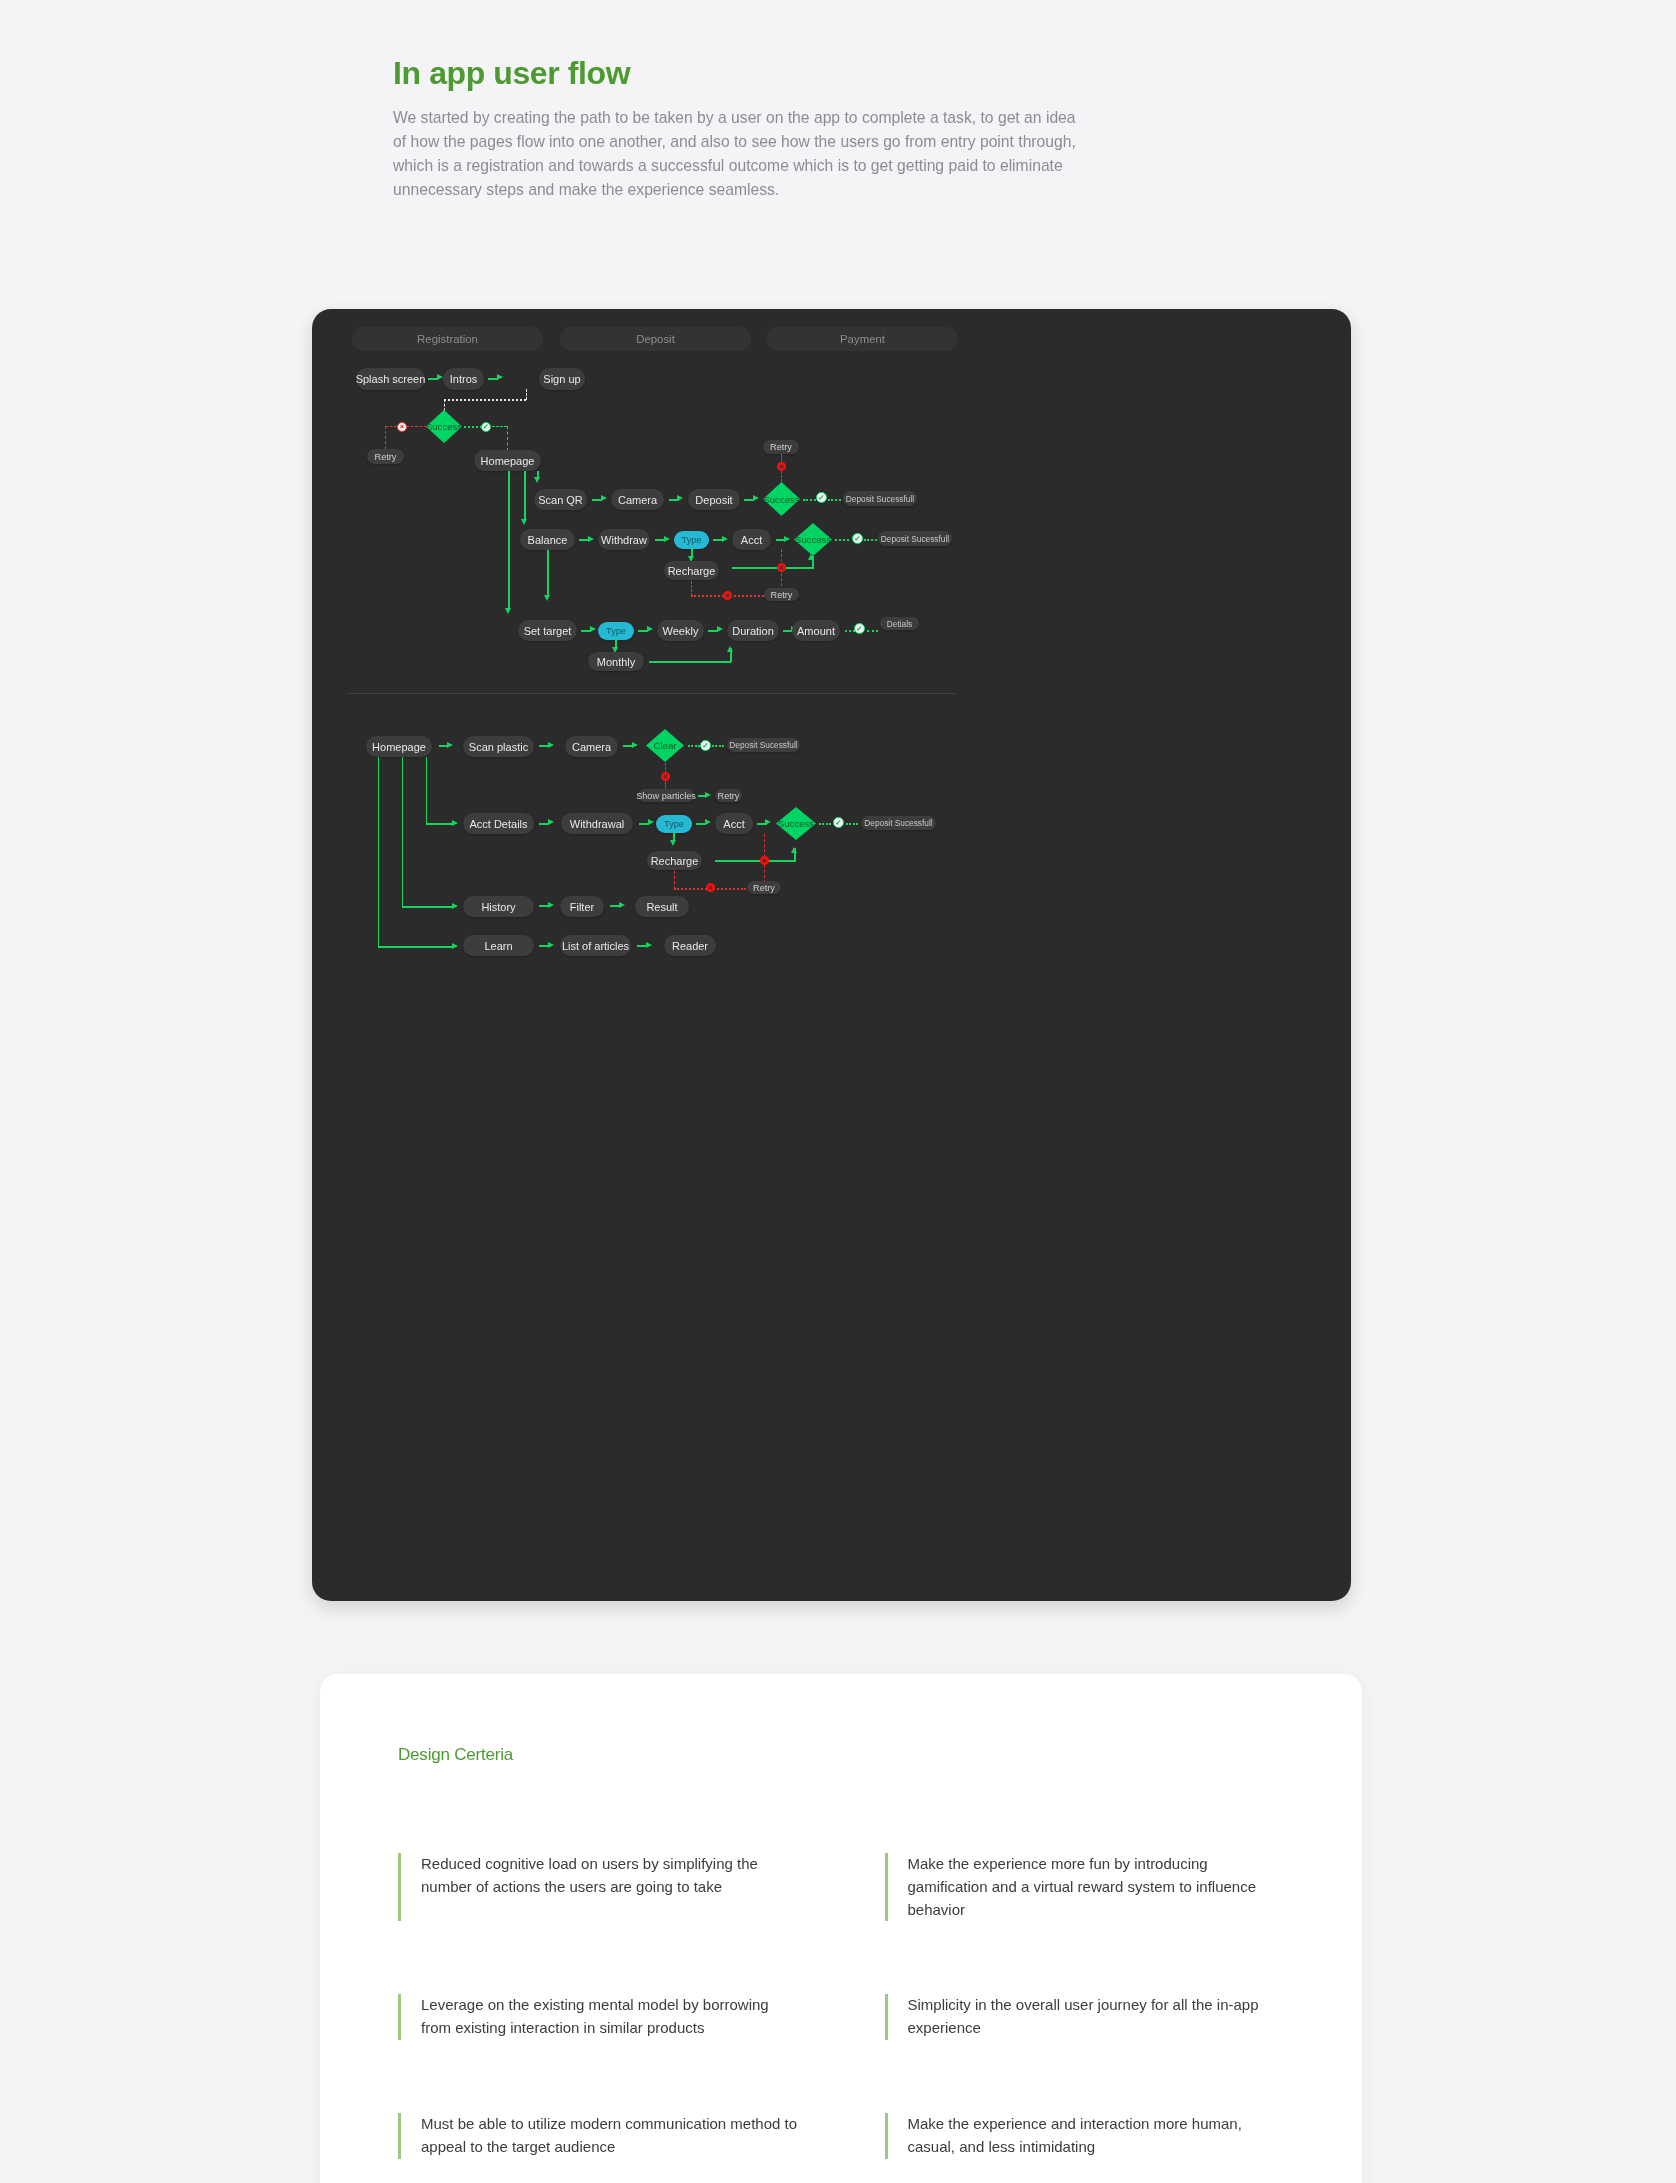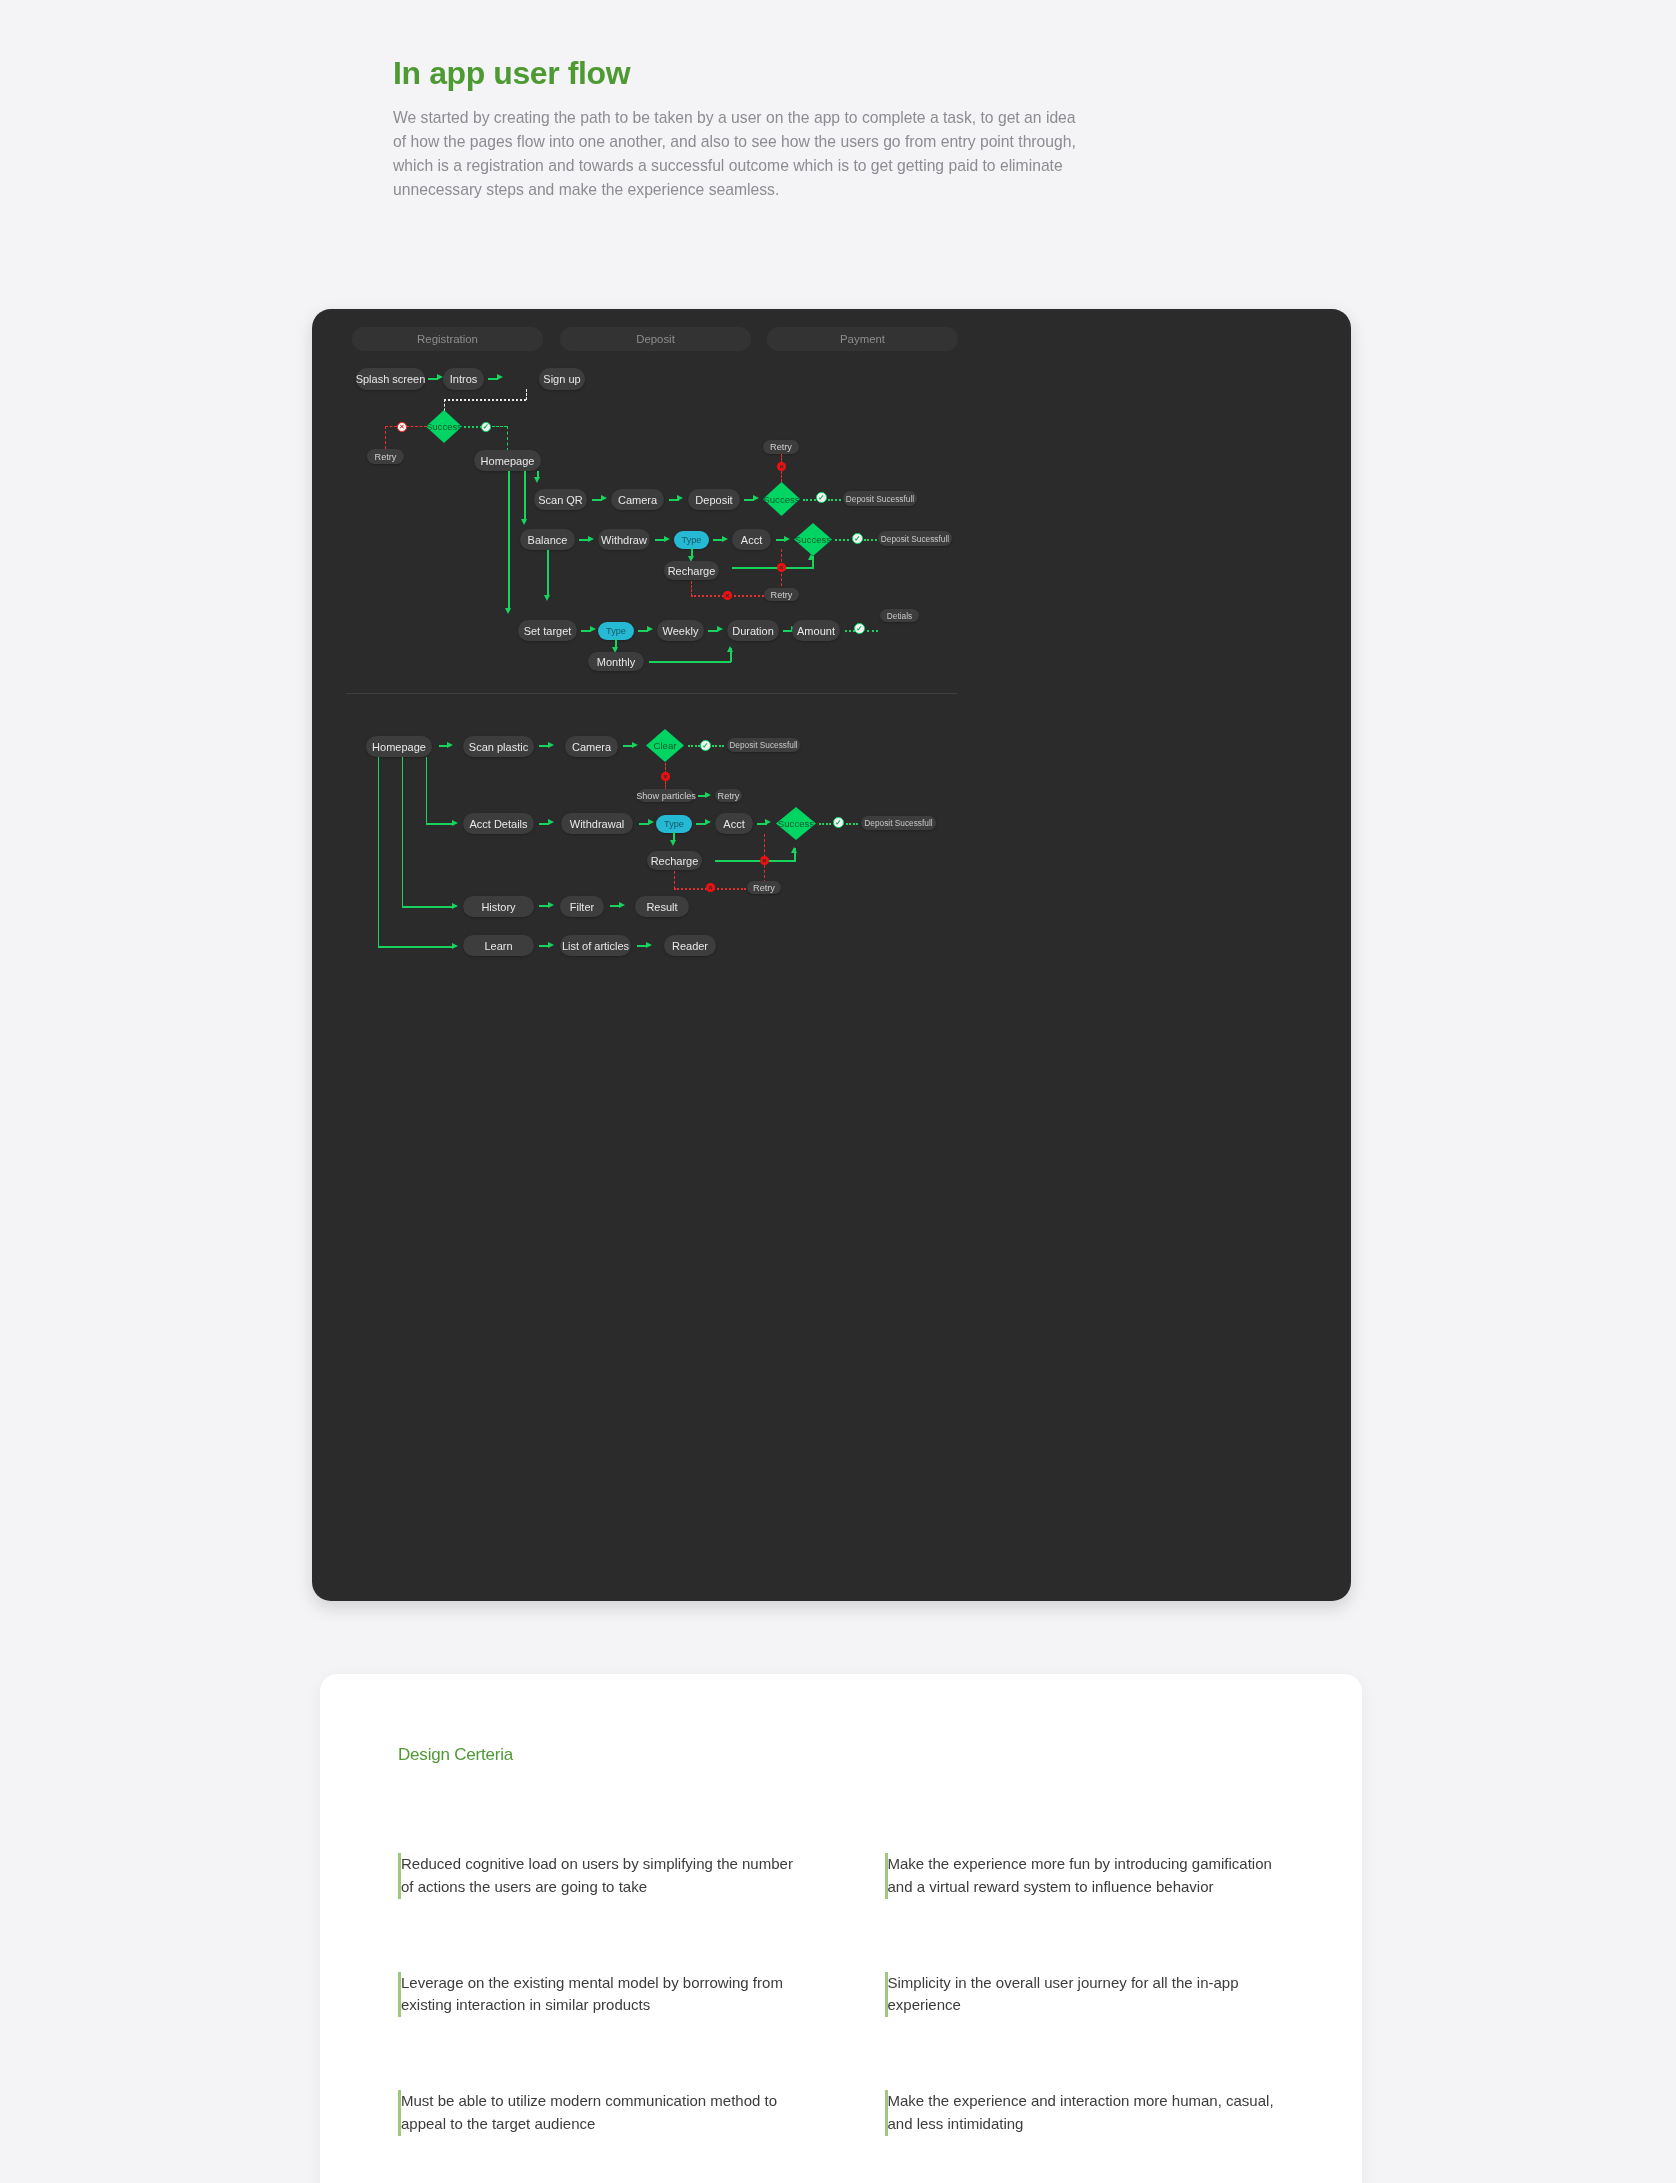--- a/index.html
+++ b/index.html
@@ -121,21 +121,21 @@
   #criteria-card h2{
     position:absolute;left:78px;top:71px;
     font-size:17px;font-weight:400;color:#4d9a33;letter-spacing:-0.2px;
   }
   .crit-grid{
     position:absolute;left:78px;top:179px;width:886px;
     display:grid;grid-template-columns:1fr 1fr;
     column-gap:87px;row-gap:73px;
   }
   .crit-item{
-    border-left:3.9px solid #9ec77f;
+    border-left:3.9px solid #9ec77f;padding-left:20px;
     font-size:15px;line-height:1.52;color:#3c3c3c;
   }
 </style>
 </head>
 <body>
 
 <section id="intro">
   <h1>In app user flow</h1>
   <p>We started by creating the path to be taken by a user on the app to complete a task, to get an idea of how the pages flow into one another, and also to see how the users go from entry point through, which is a registration and towards a successful outcome which is to get getting paid to eliminate unnecessary steps and make the experience seamless.</p>
 </section>
@@ -336,21 +336,21 @@
     <div class="arrowhead right" style="left:479px;top:317px;"></div>
 
     <div class="node" style="left:480px;top:311px;width:48px;height:21px;">
       <span>Amount</span>
     </div>
     <div class="dot h green" style="left:533px;top:321px;width:9.6px;"></div>
     <div class="badge ok" style="left:542px;top:314px;width:10.5px;height:10.5px;">
       <span>✓</span>
     </div>
     <div class="dot h green" style="left:555px;top:321px;width:10.5px;"></div>
-    <div class="node tiny" style="left:568px;top:300px;width:39px;height:13px;">
+    <div class="node tiny" style="left:568px;top:308px;width:39px;height:13px;">
       <span>Detials</span>
     </div>
 
     <div class="arrow v" style="left:303px;top:330px;height:10.5px;"></div>
     <div class="arrowhead down" style="left:300px;top:338px;"></div>
     <div class="node" style="left:276px;top:343px;width:56px;height:19px;">
       <span>Monthly</span>
     </div>
     <div class="arrow h" style="left:337px;top:352px;width:82px;"></div>
     <div class="arrow v" style="left:418px;top:339px;height:14px;"></div>

